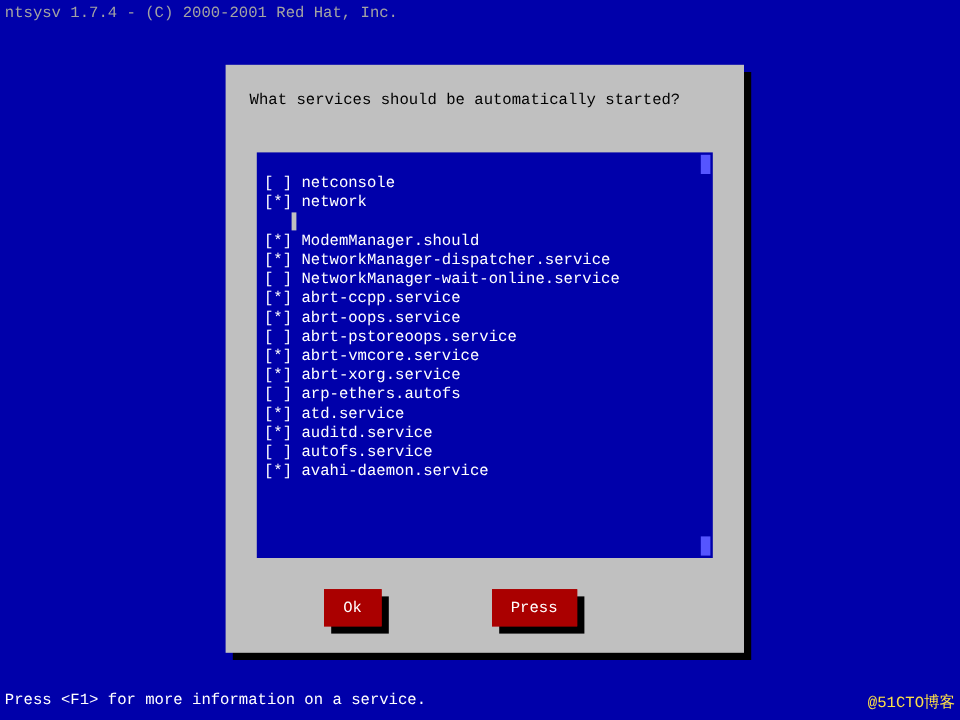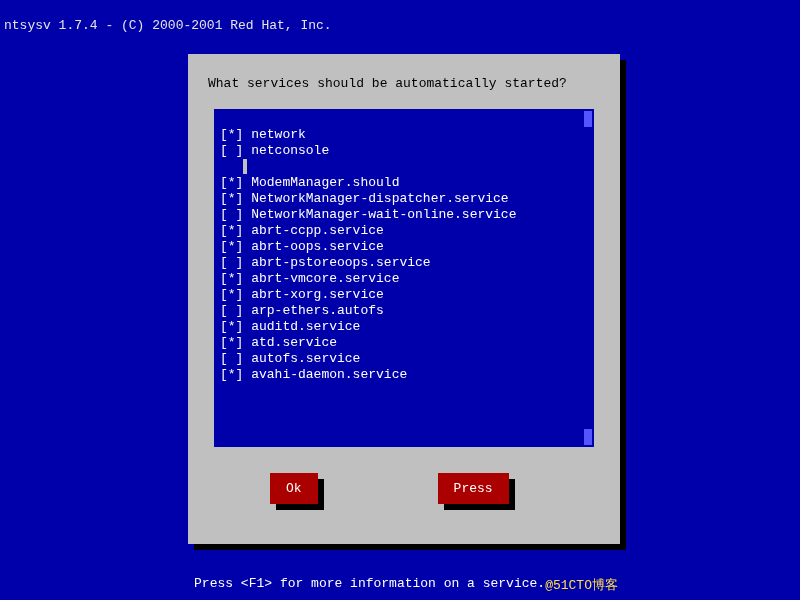--- a/index.html
+++ b/index.html
@@ -7,22 +7,22 @@
       background: #0000aa;
       font-family: "Courier New", monospace;
       font-size: 13px;
       width: 800px;
       height: 600px;
       overflow: hidden;
       position: relative;
       color: #ffffff;
     }
     .header {
-      color: #e5e5e5;
-      padding: 18px 4px;
+      color: #a3a3a3;
+      padding: 3px 4px;
       white-space: pre;
     }
     .dialog-shadow {
       position: absolute;
       left: 194px;
       top: 60px;
       width: 432px;
       height: 490px;
       background: #000000;
     }
@@ -30,21 +30,21 @@
       position: absolute;
       left: 188px;
       top: 54px;
       width: 432px;
       height: 490px;
       background: #c0c0c0;
       padding: 22px 20px 18px 20px;
     }
     .prompt {
       color: #000000;
-      margin-bottom: 18px;
+      margin-bottom: 36px;
       white-space: pre;
     }
     .listbox {
       background: #0000aa;
       color: #ffffff;
       width: 380px;
       height: 338px;
       margin-left: 6px;
       padding: 2px 0;
       position: relative;
@@ -70,21 +70,21 @@
       width: 8px;
       height: 16px;
       background: #0000dd;
     }
     .scrollbar-thumb {
       background: #5555ff;
     }
     .button-row {
       margin-top: 26px;
       display: flex;
-      gap: 120px;
+      gap: 92px;
       padding-left: 62px;
     }
     .btn-shadow {
       position: relative;
     }
     .btn-shadow::after {
       content: "";
       position: absolute;
       left: 6px;
       top: 6px;
@@ -100,54 +100,54 @@
       color: #ffffff;
       border: 2px solid #aa0000;
       padding: 6px 14px;
       font-family: inherit;
       font-size: inherit;
       cursor: pointer;
     }
     .footer {
       position: absolute;
       bottom: 6px;
-      left: 16px;
+      left: 4px;
       right: 4px;
       color: #ffffff;
       display: flex;
-      justify-content: center;
+      justify-content: space-between;
     }
     .watermark { color: #fde047; }
   </style>
 </head>
 <body>
 
 <div class="header">ntsysv 1.7.4 - (C) 2000-2001 Red Hat, Inc.</div>
 
 <div class="dialog-shadow"></div>
 <div class="dialog">
   <div class="prompt">What services should be automatically started?</div>
 
   <div class="listbox" id="listbox">
 
   <div class="list-line selected">   <span class="header-tag" style="background:#aa0000;color:#fff;"><sysv initscripts=""></sysv></span></div>
+      <div class="list-line ">[ ] netconsole</div>
       <div class="list-line ">[*] network</div>
-      <div class="list-line ">[ ] netconsole</div>
       <div class="list-line ">   <span class="header-tag-normal"><systemd services=""></systemd></span></div>
       <div class="list-line ">[*] ModemManager.should</div>
       <div class="list-line ">[*] NetworkManager-dispatcher.service</div>
       <div class="list-line ">[ ] NetworkManager-wait-online.service</div>
       <div class="list-line ">[*] abrt-ccpp.service</div>
       <div class="list-line ">[*] abrt-oops.service</div>
       <div class="list-line ">[ ] abrt-pstoreoops.service</div>
       <div class="list-line ">[*] abrt-vmcore.service</div>
       <div class="list-line ">[*] abrt-xorg.service</div>
       <div class="list-line ">[ ] arp-ethers.autofs</div>
+      <div class="list-line ">[*] atd.service</div>
       <div class="list-line ">[*] auditd.service</div>
-      <div class="list-line ">[*] atd.service</div>
       <div class="list-line ">[ ] autofs.service</div>
       <div class="list-line ">[*] avahi-daemon.service</div>
       <div class="scrollbar-cell scrollbar-thumb" style="top: 2px;"></div>
       <div class="scrollbar-cell scrollbar-thumb" style="bottom: 2px;"></div>
     </div>
 
   <div class="button-row">
     <div class="btn-shadow">
       <button class="btn">Ok</button>
     </div>

